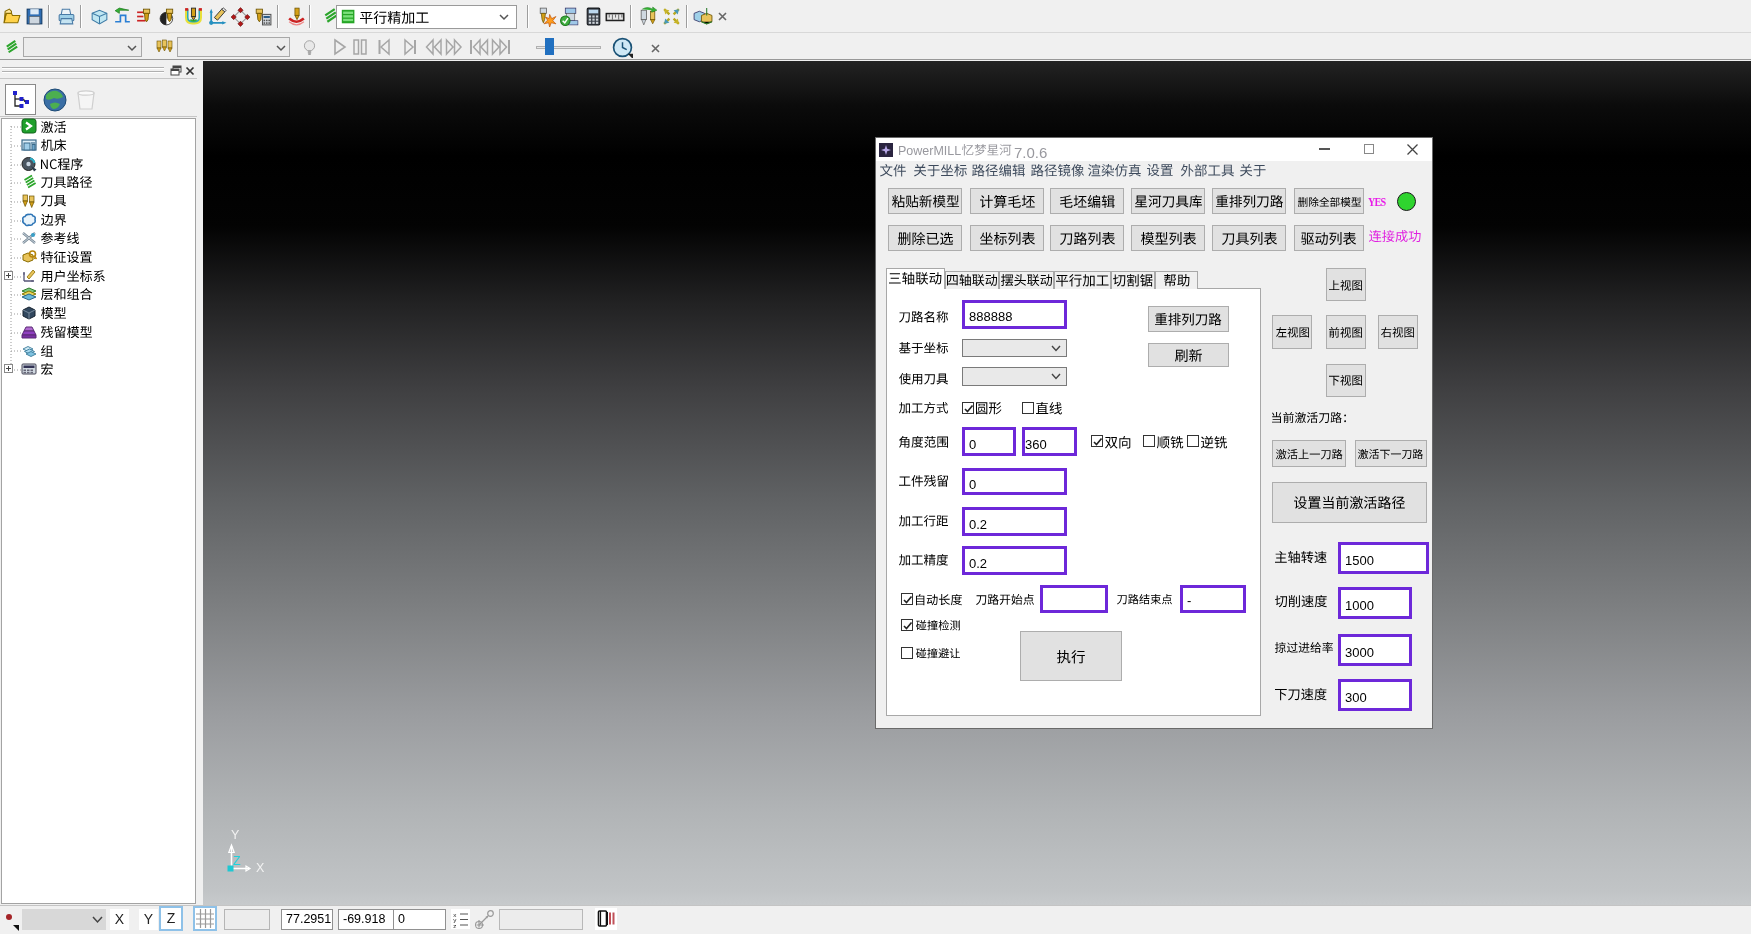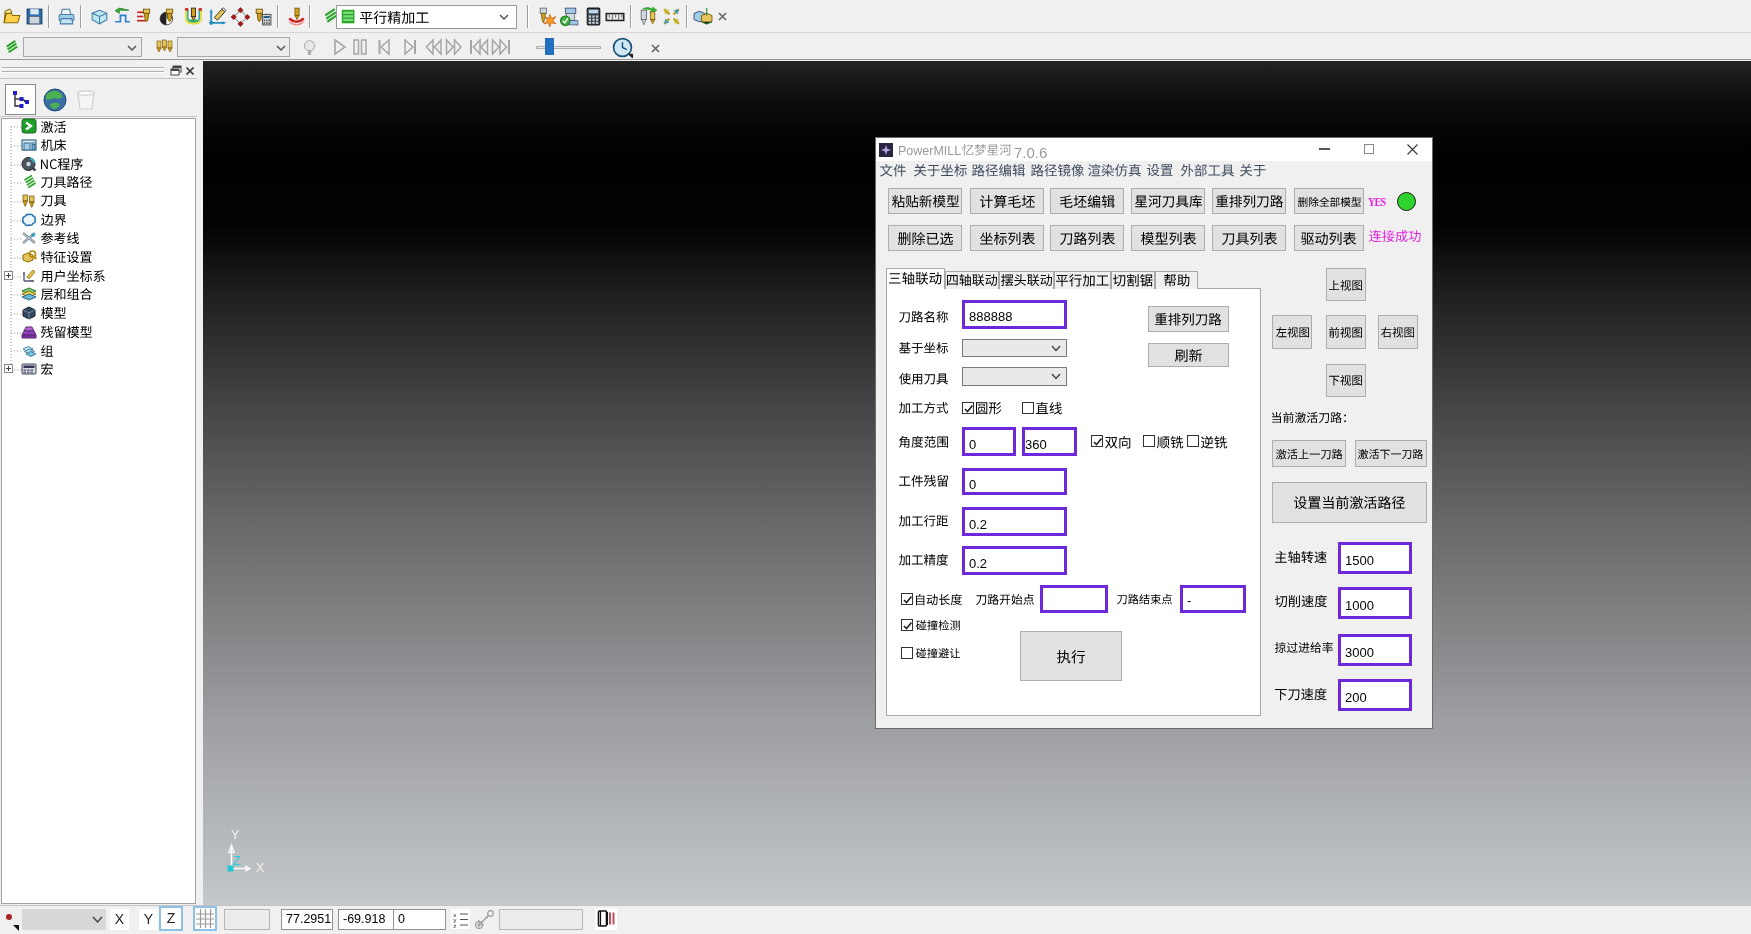--- a/index.html
+++ b/index.html
@@ -937,21 +937,21 @@
       <use href="#g6d3b" x="4957"></use>
       <use href="#g8def" x="5957"></use>
       <use href="#g5f84" x="6957"></use>
     </svg>
     <svg class="ct " style="left:1275px;top:550.5px;width:51.6px;height:12.2px;" viewBox="0 -840 3906 921" preserveAspectRatio="none" fill="#000">
       <use href="#g4e3b" x="-56"></use>
       <use href="#g8f74" x="944"></use>
       <use href="#g8f6c" x="1944"></use>
       <use href="#g901f" x="2944"></use>
     </svg>
-    <div class="inp" style="left:1338px;top:542px;width:74px;height:32px;padding:9px 0 0 4px">1500</div>
+    <div class="inp" style="left:1338px;top:542px;width:91px;height:32px;padding:9px 0 0 4px">1500</div>
     <svg class="ct " style="left:1275px;top:595px;width:51.9px;height:12.2px;" viewBox="0 -845 3934 926" preserveAspectRatio="none" fill="#000">
       <use href="#g5207" x="-28"></use>
       <use href="#g524a" x="972"></use>
       <use href="#g901f" x="1972"></use>
       <use href="#g5ea6" x="2972"></use>
     </svg>
     <div class="inp" style="left:1338px;top:587px;width:74px;height:32px;padding:9px 0 0 4px">1000</div>
     <svg class="ct " style="left:1275px;top:641.5px;width:58.0px;height:11.0px;" viewBox="0 -847 4915 930" preserveAspectRatio="none" fill="#000">
       <use href="#g63a0" x="-35"></use>
       <use href="#g8fc7" x="965"></use>
@@ -959,21 +959,21 @@
       <use href="#g7ed9" x="2965"></use>
       <use href="#g7387" x="3965"></use>
     </svg>
     <div class="inp" style="left:1338px;top:634px;width:74px;height:32px;padding:9px 0 0 4px">3000</div>
     <svg class="ct " style="left:1275px;top:687.5px;width:51.6px;height:12.3px;" viewBox="0 -845 3907 929" preserveAspectRatio="none" fill="#000">
       <use href="#g4e0b" x="-55"></use>
       <use href="#g5200" x="945"></use>
       <use href="#g901f" x="1945"></use>
       <use href="#g5ea6" x="2945"></use>
     </svg>
-    <div class="inp" style="left:1338px;top:679px;width:74px;height:32px;padding:9px 0 0 4px">200</div>
+    <div class="inp" style="left:1338px;top:679px;width:74px;height:32px;padding:9px 0 0 4px">300</div>
     <div class="ab" style="left:0;top:905px;width:1751px;height:29px;background:#f0f0f0;border-top:1px solid #c4c4c4"></div>
     <svg class="ab" style="left:3px;top:911px" width="17" height="20" viewBox="0 0 17 20">
       <circle cx="6" cy="6" r="3" fill="#a42428"></circle>
       <path d="M10 14 L16 14 L16 20 Z" fill="#111"></path>
     </svg>
     <div class="ab" style="left:22px;top:909px;width:84px;height:21px;background:#d8d8d8"></div>
     <svg class="ab" style="left:91px;top:915px" width="13" height="9" viewBox="0 0 13 9">
       <path d="M2 2 L6.5 7 L11 2" stroke="#444" stroke-width="1.5" fill="none"></path>
     </svg>
     <div class="ab" style="left:110px;top:909px;width:19px;height:21px;background:#fff;font-size:14px;color:#222;text-align:center;line-height:21px">X</div>

